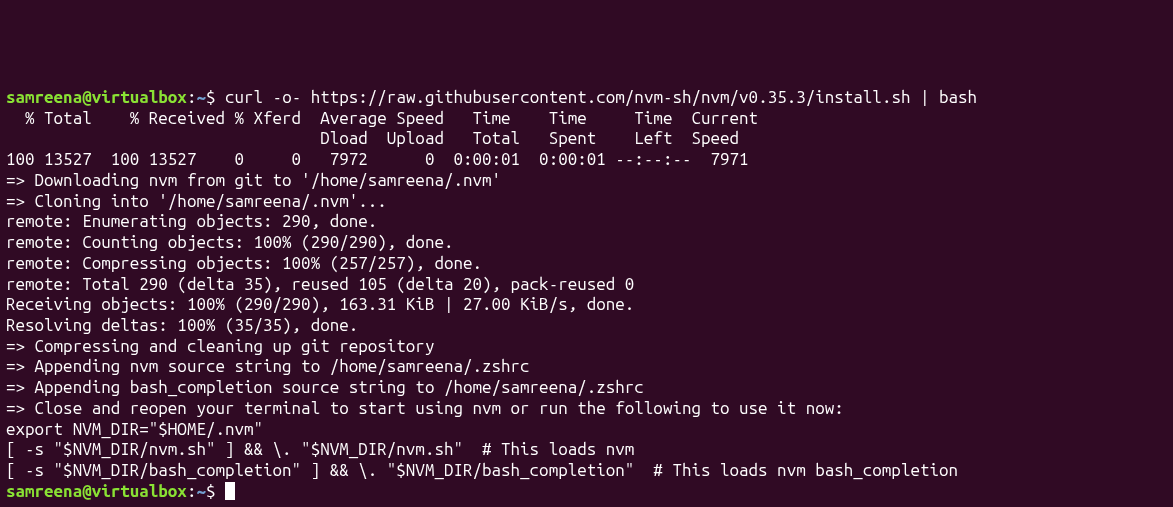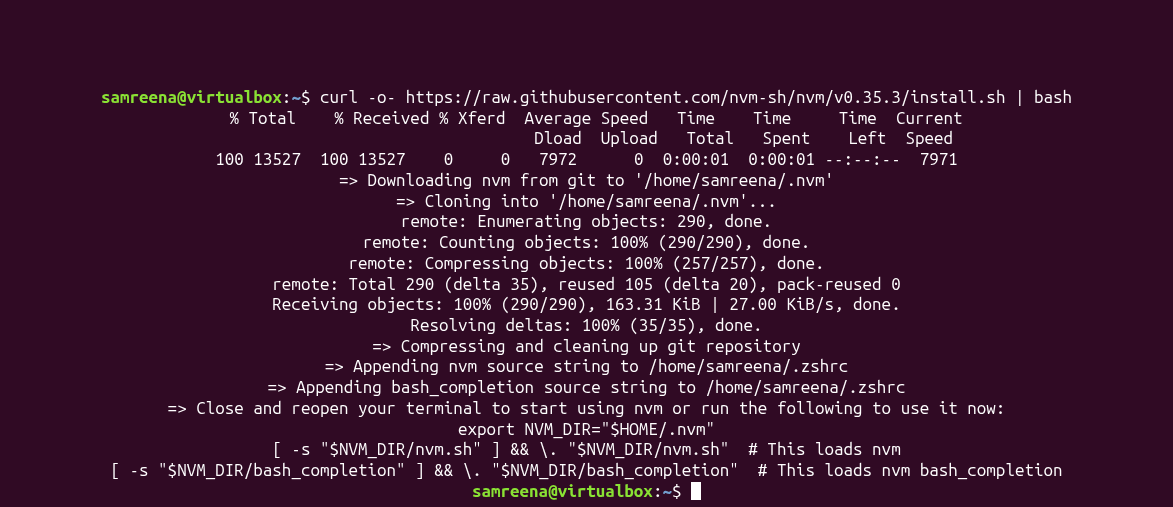--- a/index.html
+++ b/index.html
@@ -1,15 +1,15 @@
 <!DOCTYPE html>
 <html><head>
 <meta charset="utf-8">
 <style>
-  * { margin: 0; padding: 0; box-sizing: border-box; text-align: center; }
+  * { margin: 0; padding: 0; box-sizing: border-box; }
   body {
     background: #300a24;
     font-family: "Ubuntu Mono", "DejaVu Sans Mono", "Courier New", monospace;
     font-size: 17px;
     line-height: 1.22;
     color: #ffffff;
     padding: 4px 6px;
     white-space: pre;
     width: 1173px;
     height: 507px;

